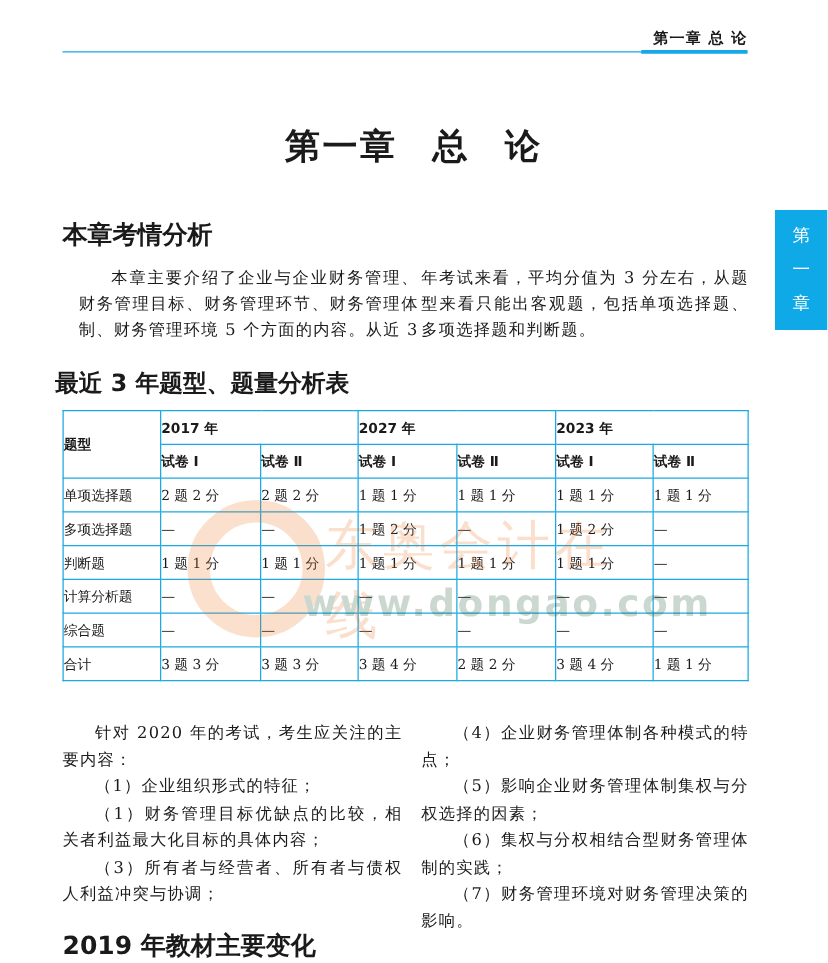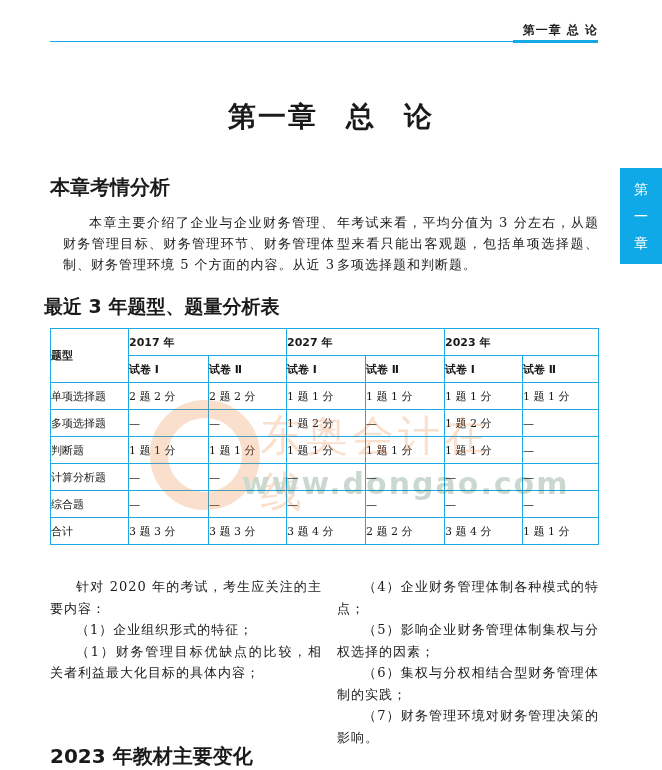--- a/index.html
+++ b/index.html
@@ -158,21 +158,22 @@
 <div class="watermark">
   <div class="wm-circle"></div>
   <div class="wm-cn">东奥会计在线</div>
   <div class="wm-url">www.dongao.com</div>
 </div>
 
 <div class="para serif" style="left:50px; top:576px; width:272px; line-height:21.5px;">
   <p class="indent">针对 2020 年的考试，考生应关注的主要内容：</p>
   <p class="indent">（1）企业组织形式的特征；</p>
   <p class="indent">（1）财务管理目标优缺点的比较，相关者利益最大化目标的具体内容；</p>
+  <p class="indent">（3）所有者与经营者、所有者与债权人利益冲突与协调；</p>
 </div>
 <div class="para serif" style="left:337px; top:576px; width:262px; line-height:21.5px;">
   <p class="indent">（4）企业财务管理体制各种模式的特点；</p>
   <p class="indent">（5）影响企业财务管理体制集权与分权选择的因素；</p>
   <p class="indent">（6）集权与分权相结合型财务管理体制的实践；</p>
   <p class="indent">（7）财务管理环境对财务管理决策的影响。</p>
 </div>
 
-<div class="h2" style="top:743px;">2023 年教材主要变化</div>
+<div class="h2" style="top:743px;">2019 年教材主要变化</div>
 
 </body></html>

